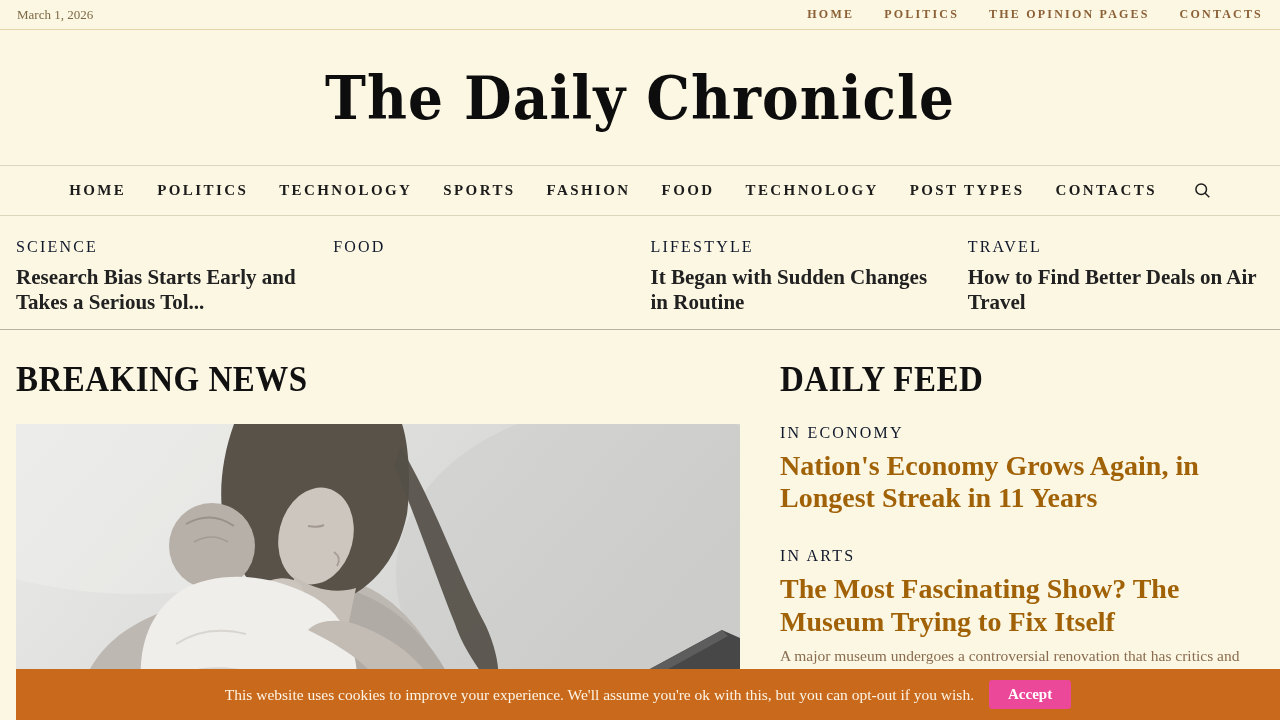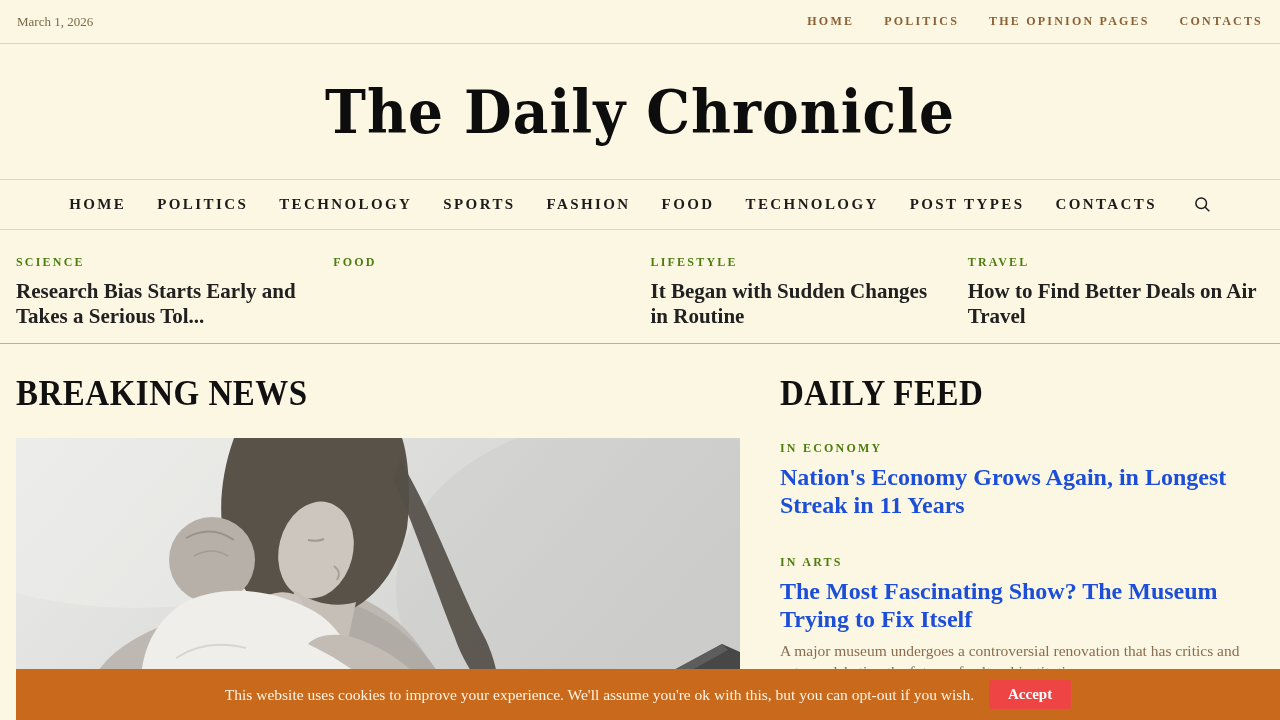--- a/index.html
+++ b/index.html
@@ -6,21 +6,21 @@
   html, body { width: 1280px; height: 720px; overflow: hidden; }
   body {
     background: #fbf7e3;
     font-family: "Liberation Serif", serif;
     color: #1b1b1b;
     position: relative;
   }
 
   
   .topbar {
-    height: 44px;
+    height: 30px;
     display: flex;
     align-items: center;
     justify-content: space-between;
     padding: 0 17px;
     border-bottom: 1px solid #e0d3a9;
   }
   .topbar-date {
     font-size: 13px;
     color: #7d6845;
   }
@@ -80,24 +80,24 @@
     display: grid;
     grid-template-columns: repeat(4, 1fr);
     gap: 21px;
     padding: 22px 16px 0 16px;
     height: 114px;
     border-bottom: 1px solid #b5b2a4;
   }
   .cat-label {
     display: inline-block;
     font-family: "Liberation Serif", serif;
-    font-size: 12px;
-    font-weight: bold;
+    font-size: 16px;
+    font-weight: normal;
     letter-spacing: 2.2px;
-    color: #4d7c0f;
+    color: #0f172a;
     margin-bottom: 9px;
     cursor: pointer;
   }
   .featured-title {
     font-size: 21px;
     font-weight: bold;
     line-height: 1.18;
     color: #212121;
     cursor: pointer;
   }
@@ -119,24 +119,24 @@
     transform: scaleY(1.08);
     transform-origin: left top;
     margin-bottom: 27px;
   }
   .photo-wrap { width: 724px; height: 285px; cursor: pointer; }
   .photo-wrap svg { display: block; }
 
   .feed-item { margin-bottom: 33px; }
   .feed-item .cat-label { margin-bottom: 8px; }
   .feed-title {
-    font-size: 24px;
+    font-size: 28px;
     font-weight: bold;
     line-height: 1.15;
-    color: #1d4ed8;
+    color: #a16207;
     margin-bottom: 8px;
     cursor: pointer;
   }
   .feed-excerpt {
     font-size: 15.5px;
     line-height: 1.33;
     color: #8a6c50;
     max-width: 470px;
   }
 
@@ -154,21 +154,21 @@
   }
   .cookie-msg {
     font-size: 15.5px;
     color: #fdf4e4;
   }
   .accept-btn {
     font-family: "Liberation Serif", serif;
     font-size: 15px;
     font-weight: bold;
     color: #ffffff;
-    background: #ef4444;
+    background: #ec4899;
     border: none;
     border-radius: 3px;
     padding: 6px 19px;
     cursor: pointer;
   }
 </style>
 </head>
 <body>
 
 <div class="topbar">

